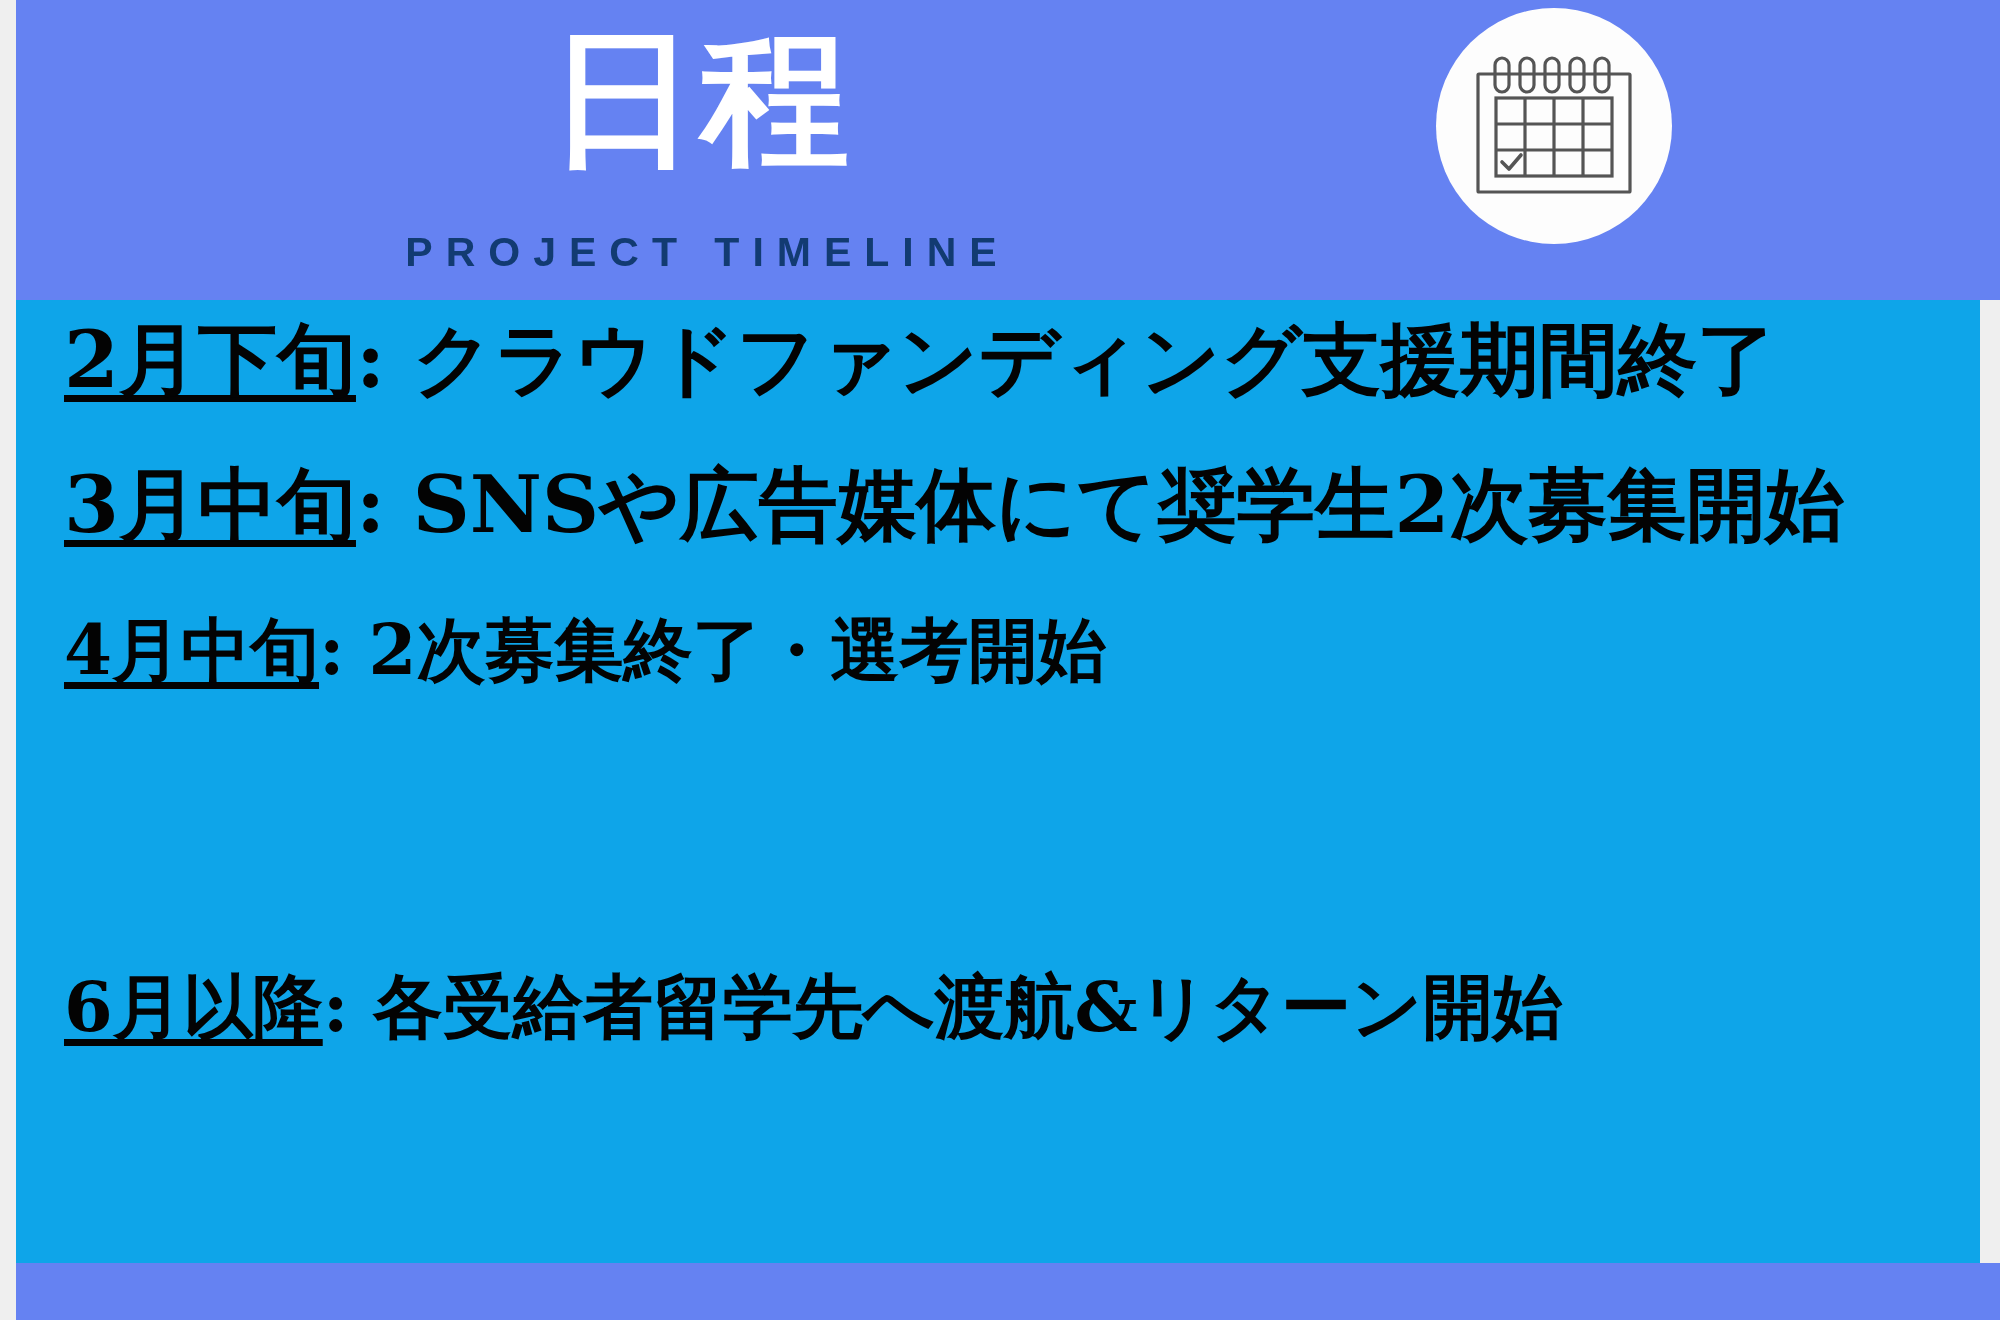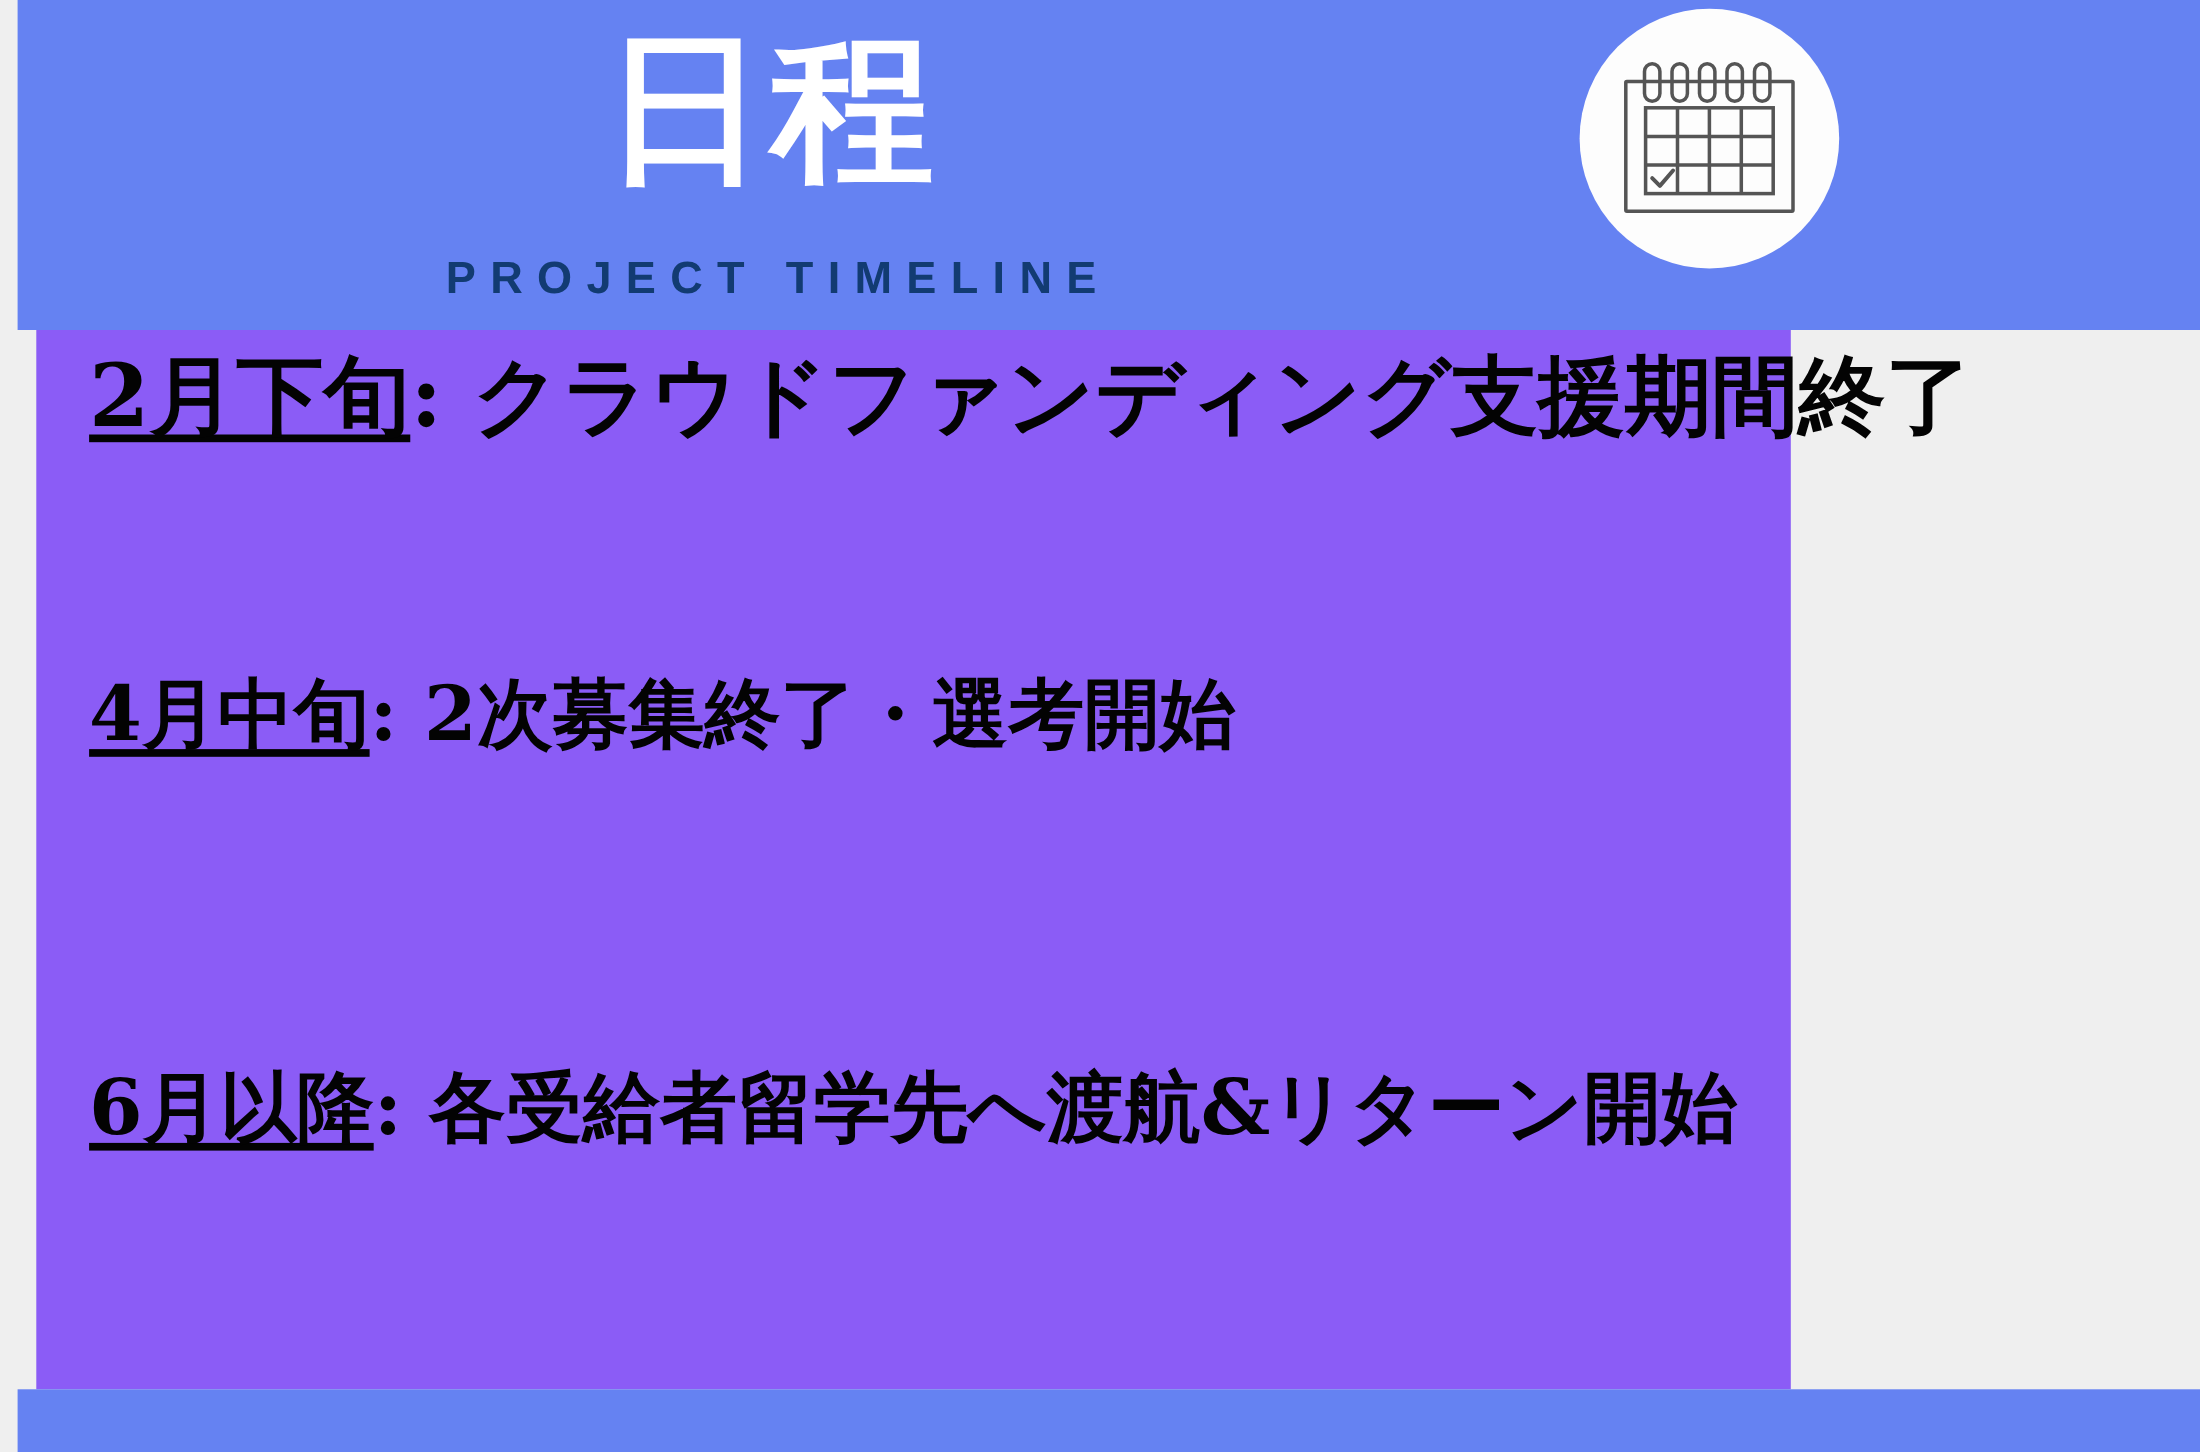--- a/index.html
+++ b/index.html
@@ -87,25 +87,25 @@
     top: 50%;
     transform: translate(-50%, -50%);
     width: 160px;
     height: 140px;
     display: block;
   }
 
   
   .rows {
     position: absolute;
-    left: 17px;
+    left: 0;
     top: 300px;
-    width: 1595px;
+    width: 1964px;
     height: 963px;
-    background: #8b5cf6;
+    background: #0ea5e9;
   }
 
   .row {
     position: absolute;
     left: 48px;
     width: 1930px;
     white-space: nowrap;
     color: #030303;
     font-family: "DejaVu Serif", "Liberation Serif", serif;
     font-weight: 700;
@@ -175,20 +175,23 @@
       </span>
     </div>
   </div>
 
   <div class="rows">
 
     <div class="row row-0">
       <span class="date">2月下旬</span><span class="sep">: </span><span class="desc">クラウドファンディング支援期間終了</span>
     </div>
 
+    <div class="row row-1">
+      <span class="date">3月中旬</span><span class="sep">: </span><span class="desc">SNSや広告媒体にて奨学生2次募集開始</span>
+    </div>
 
     <div class="row row-2">
       <span class="date">4月中旬</span><span class="sep">: </span><span class="desc">2次募集終了・選考開始</span>
     </div>
 
 
     <div class="row row-4">
       <span class="date">6月以降</span><span class="sep">: </span><span class="desc">各受給者留学先へ渡航&amp;リターン開始</span>
     </div>
   </div>

